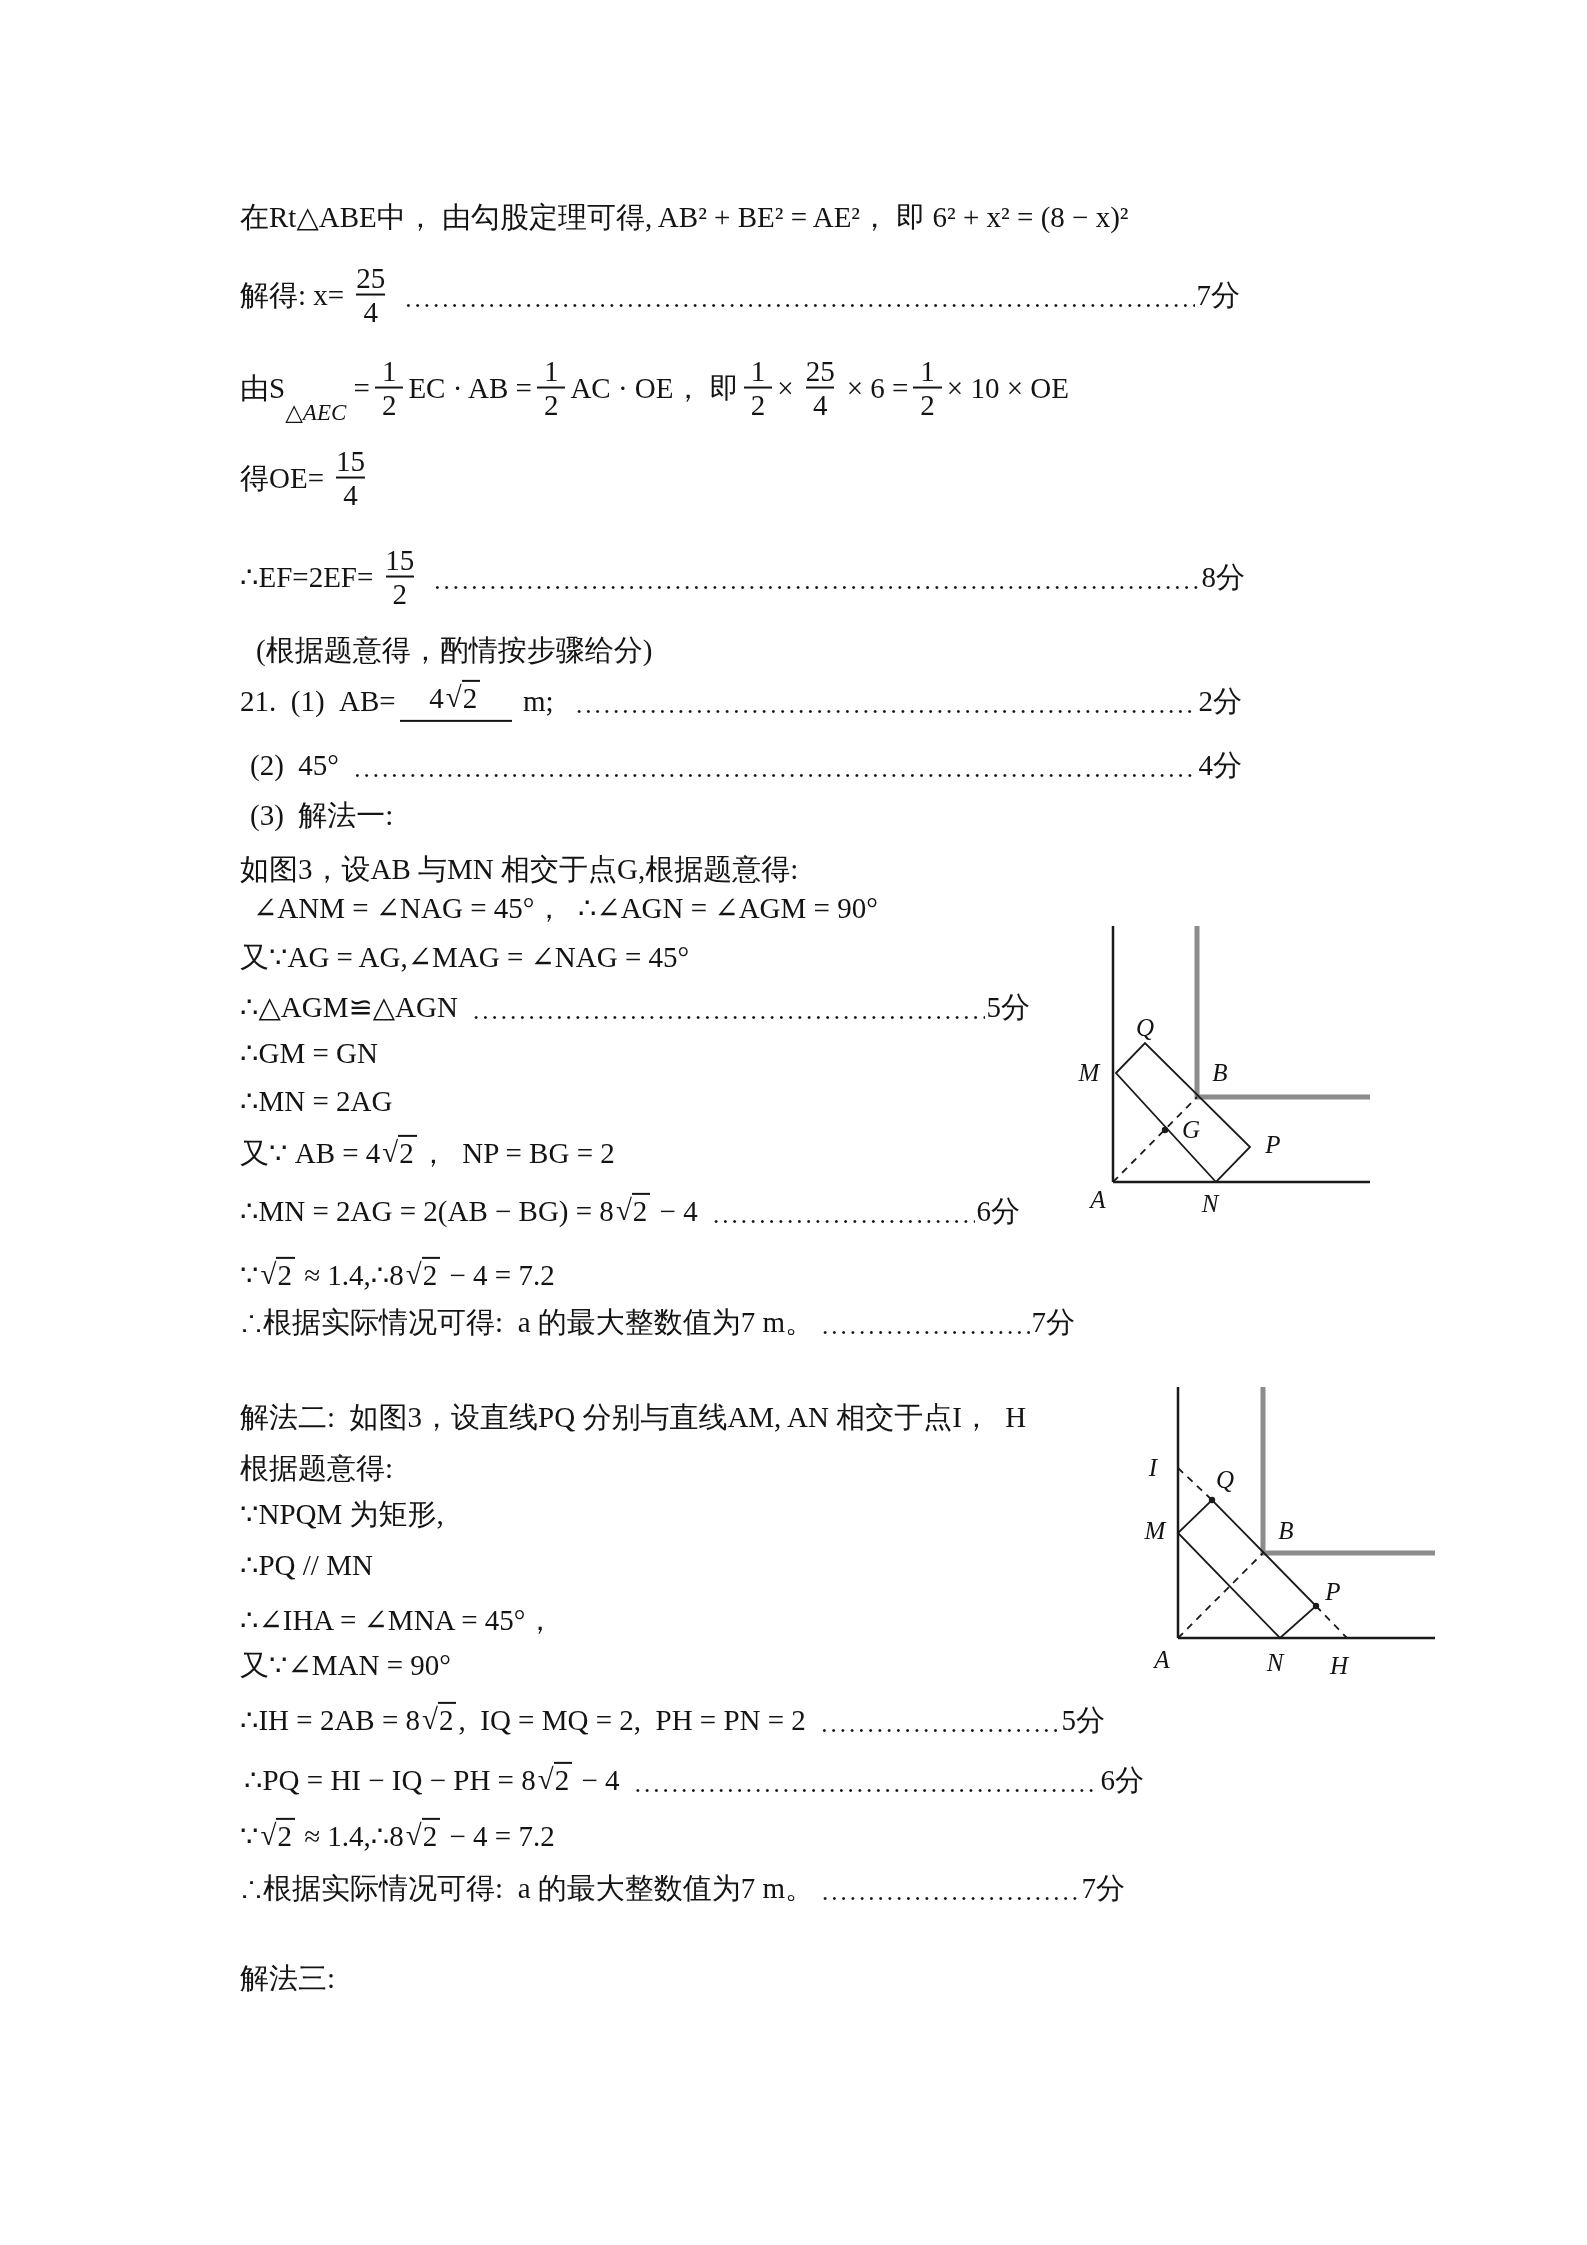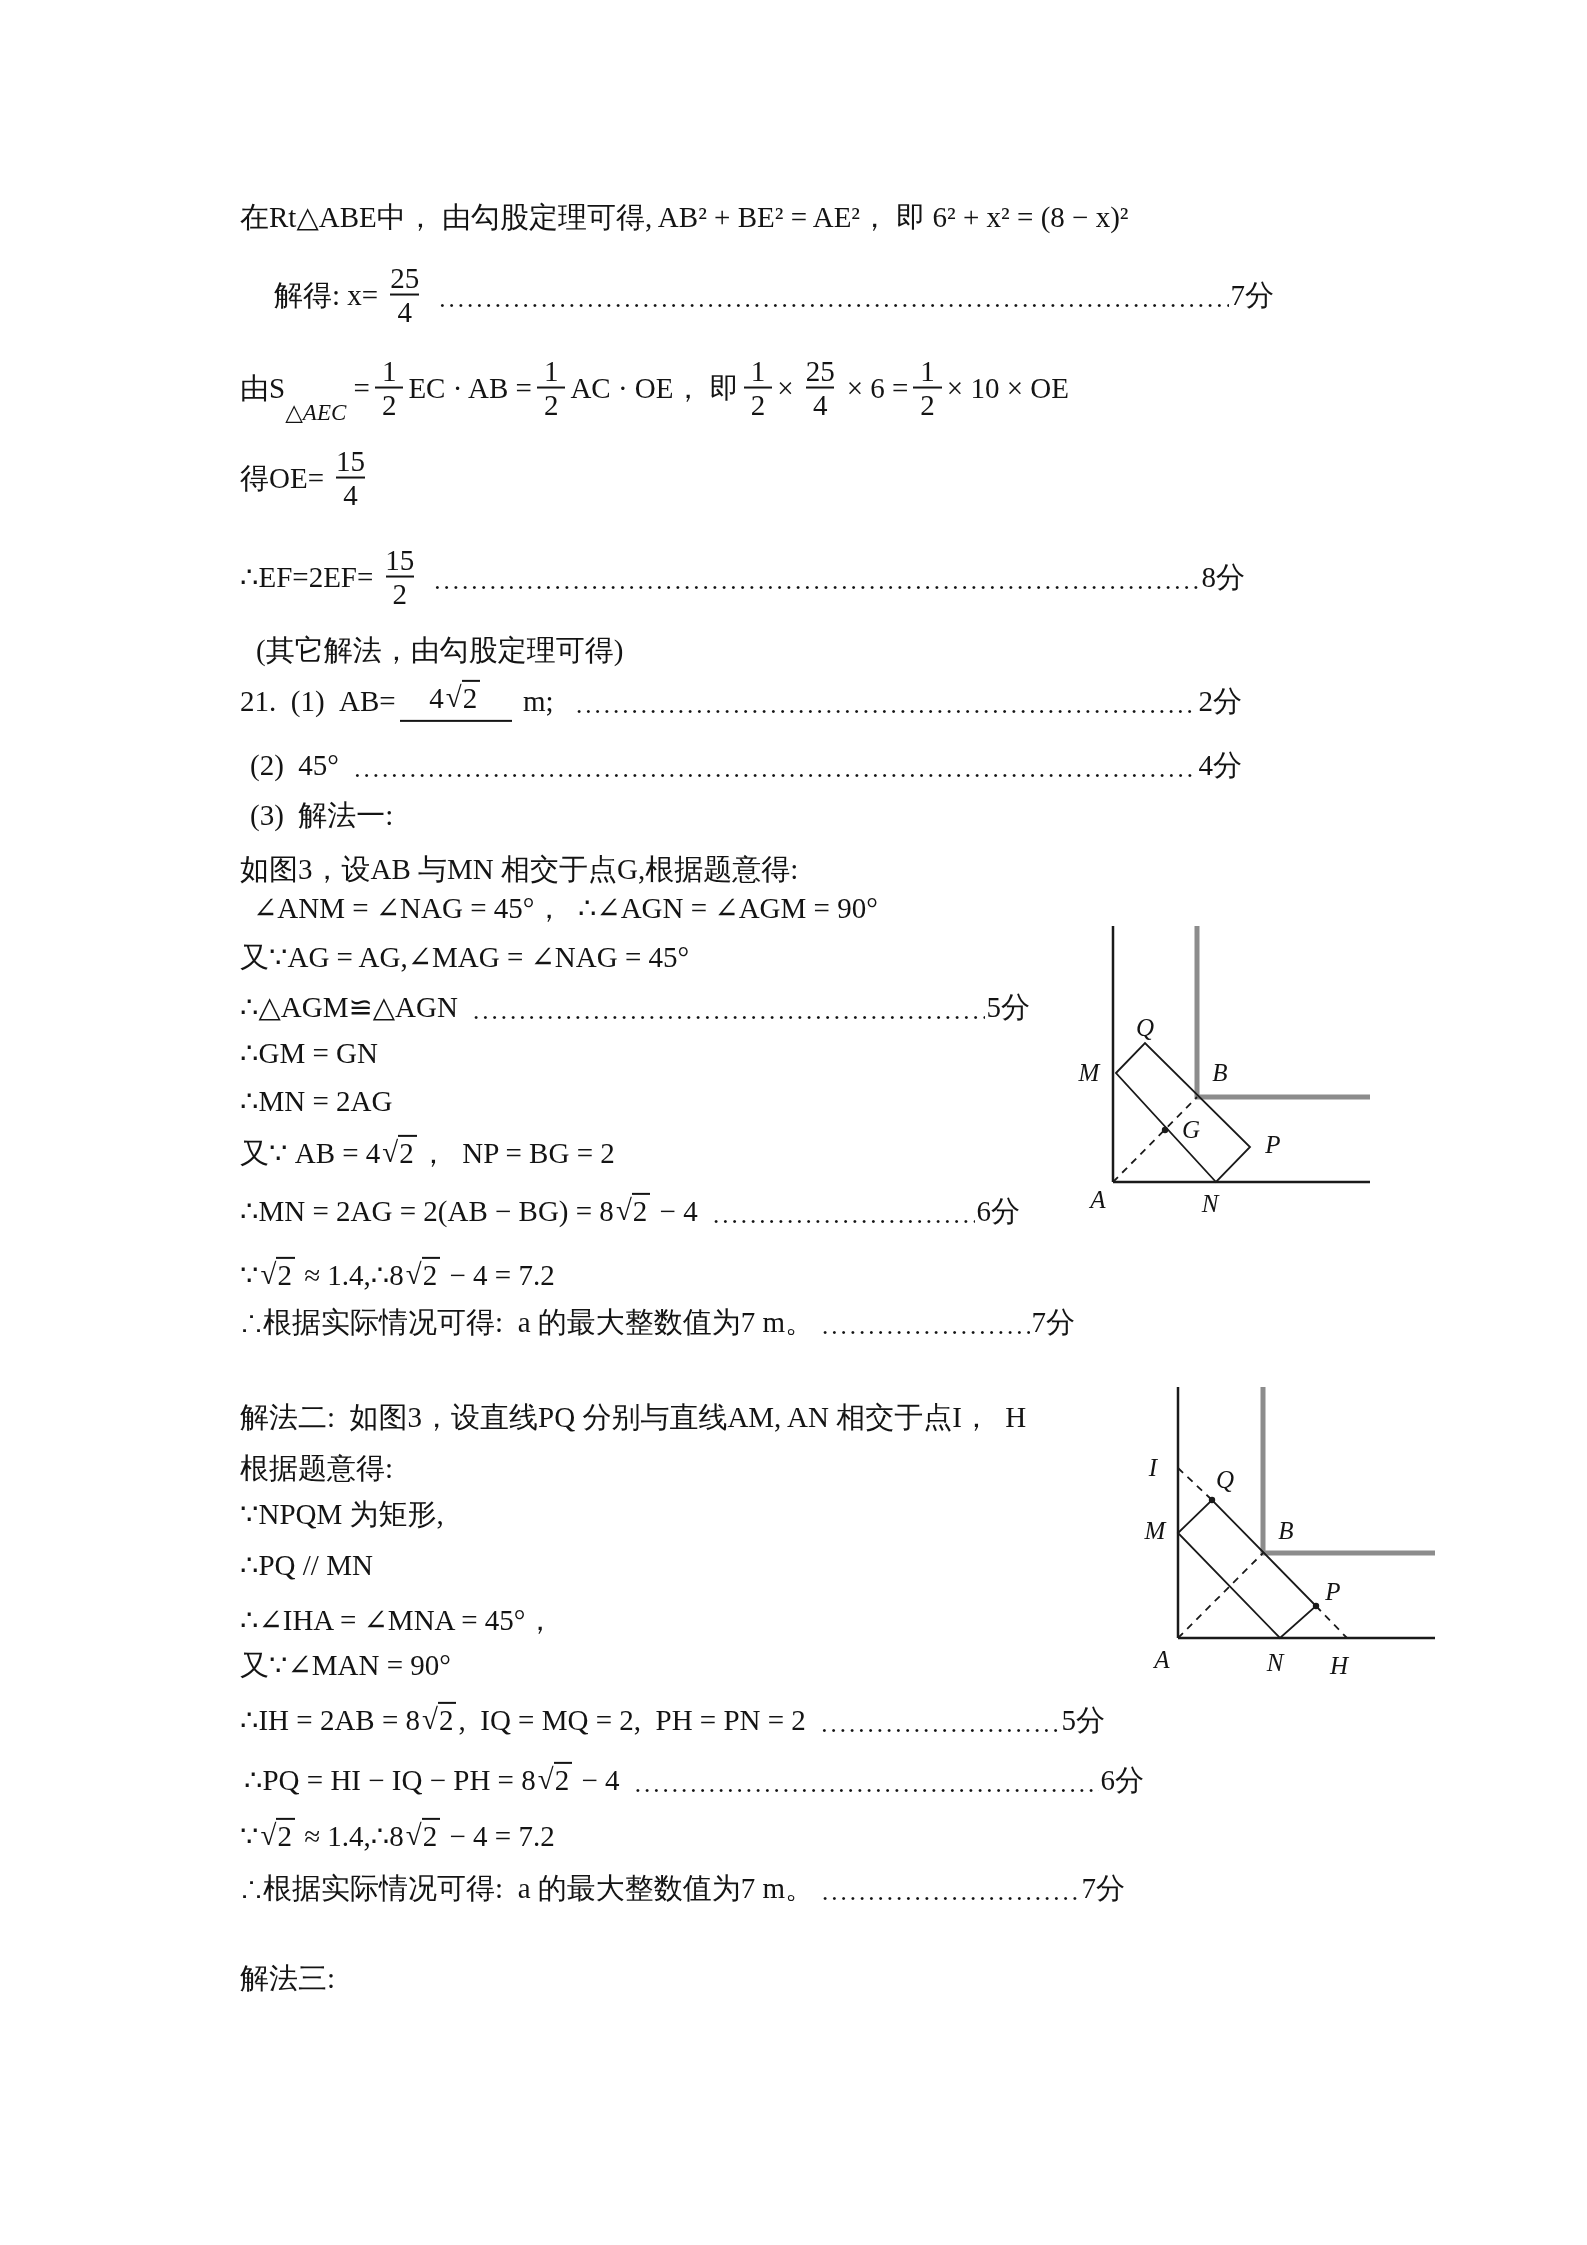--- a/index.html
+++ b/index.html
@@ -28,38 +28,38 @@
 </style>
 </head>
 <body>
 
 <div id="page">
 
   <div class="line" style="top:217px;left:240px;">
     <span class="cn">在</span><span class="m">Rt△ABE</span><span class="cn">中， 由勾股定理可得,</span><span class="m"> AB² + BE² = AE²</span><span class="cn">， 即 </span><span class="m">6² + x² = (8 − x)²</span>
   </div>
 
-  <div class="line" style="top:295px;left:240px;width:1000px;margin-left:34px;">
+  <div class="line" style="top:295px;left:240px;width:1000px;">
     <span class="cn">解得: </span><span class="m">x=</span><span class="frac"><span class="num">25</span><span class="den">4</span></span><span class="leader">........................................................................................................................................................................</span><span class="score">7分</span>
   </div>
 
   <div class="line" style="top:388px;left:240px;">
     <span class="cn">由</span><span class="m">S</span><span class="sub">△AEC</span><span class="m"> =</span><span class="frac"><span class="num">1</span><span class="den">2</span></span><span class="m">EC · AB =</span><span class="frac"><span class="num">1</span><span class="den">2</span></span><span class="m">AC · OE</span><span class="cn">， 即</span><span class="frac"><span class="num">1</span><span class="den">2</span></span><span class="cn">×</span><span class="frac"><span class="num">25</span><span class="den">4</span></span><span class="cn">× 6 =</span><span class="frac"><span class="num">1</span><span class="den">2</span></span><span class="m">× 10 × OE</span>
   </div>
 
   <div class="line" style="top:478px;left:240px;">
     <span class="cn">得</span><span class="m">OE=</span><span class="frac"><span class="num">15</span><span class="den">4</span></span>
   </div>
 
   <div class="line" style="top:577px;left:240px;width:1005px;">
     <span class="m">∴EF=2EF=</span><span class="frac"><span class="num">15</span><span class="den">2</span></span><span class="leader">........................................................................................................................................................................</span><span class="score">8分</span>
   </div>
 
   <div class="line" style="top:650px;left:256px;">
-    <span class="cn">(其它解法，由勾股定理可得)</span>
+    <span class="cn">(根据题意得，酌情按步骤给分)</span>
   </div>
 
   <div class="line" style="top:701px;left:240px;width:1002px;">
     <span class="cn">21.</span><span class="cn">  (1)  </span><span class="m">AB=</span><span class="blank"><span class="cn">4</span><span class="sqrt"><span class="sign">√</span><span class="rad">2</span></span></span><span class="cn"> m;  </span><span class="leader">........................................................................................................................................................................</span><span class="score">2分</span>
   </div>
 
   <div class="line" style="top:765px;left:250px;width:992px;">
     <span class="cn">(2)  </span><span class="cn">45° </span><span class="leader">........................................................................................................................................................................</span><span class="score">4分</span>
   </div>
 

